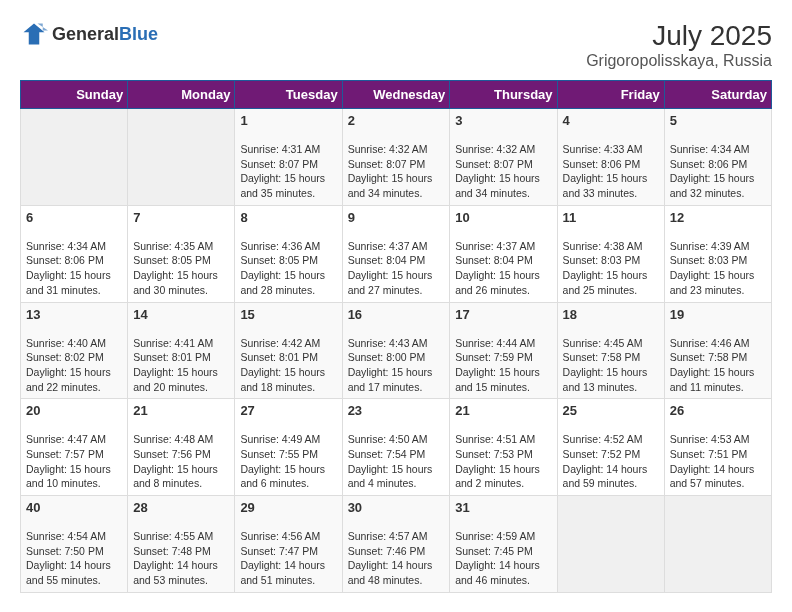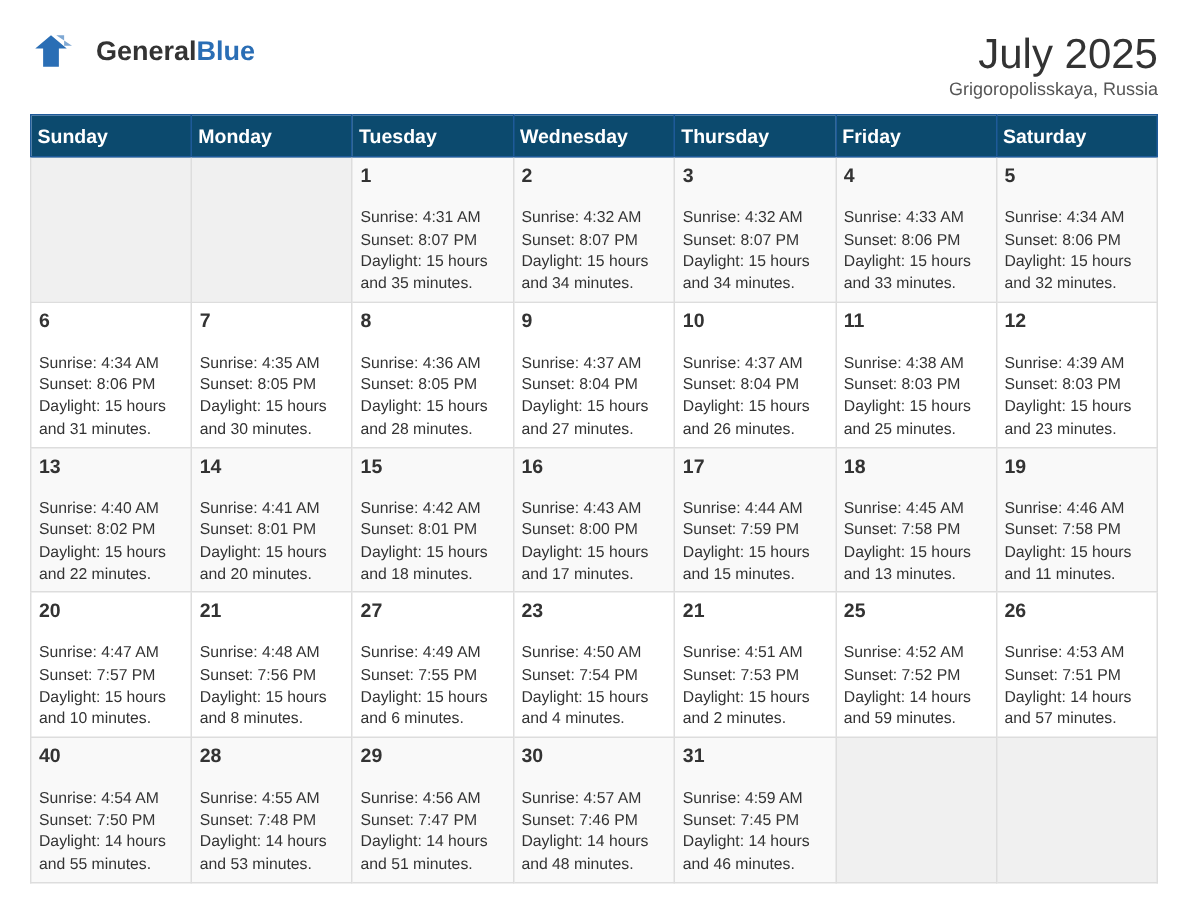--- a/index.html
+++ b/index.html
@@ -12,21 +12,21 @@
     }
     .header {
       display: flex;
       justify-content: space-between;
       align-items: flex-start;
       margin-bottom: 10px;
     }
     .logo {
       display: flex;
       align-items: center;
-      gap: 16px;
+      gap: 4px;
     }
     .logo-text-general {
       font-size: 18px;
       font-weight: bold;
       color: #333;
     }
     .logo-text-blue {
       font-size: 18px;
       font-weight: bold;
       color: #2a6eb5;
@@ -37,35 +37,35 @@
     }
     .title-block {
       text-align: right;
     }
     .title-month {
       font-size: 28px;
       color: #333;
       font-weight: normal;
     }
     .title-location {
-      font-size: 12px;
+      font-size: 16px;
       color: #555;
     }
     .calendar {
       width: 100%;
       border-collapse: collapse;
       border: 1px solid #ccc;
     }
     .calendar thead tr th {
-      background-color: #0c4a6e;
+      background-color: #701a75;
       color: #fff;
       font-size: 13px;
       font-weight: bold;
       padding: 6px 4px;
-      text-align: left;
+      text-align: right;
       border: 1px solid #1e5a99;
     }
     .calendar tbody tr td {
       vertical-align: top;
       padding: 4px 5px;
       border: 1px solid #ddd;
       width: 108px;
       min-height: 80px;
       font-size: 11px;
       color: #333;

